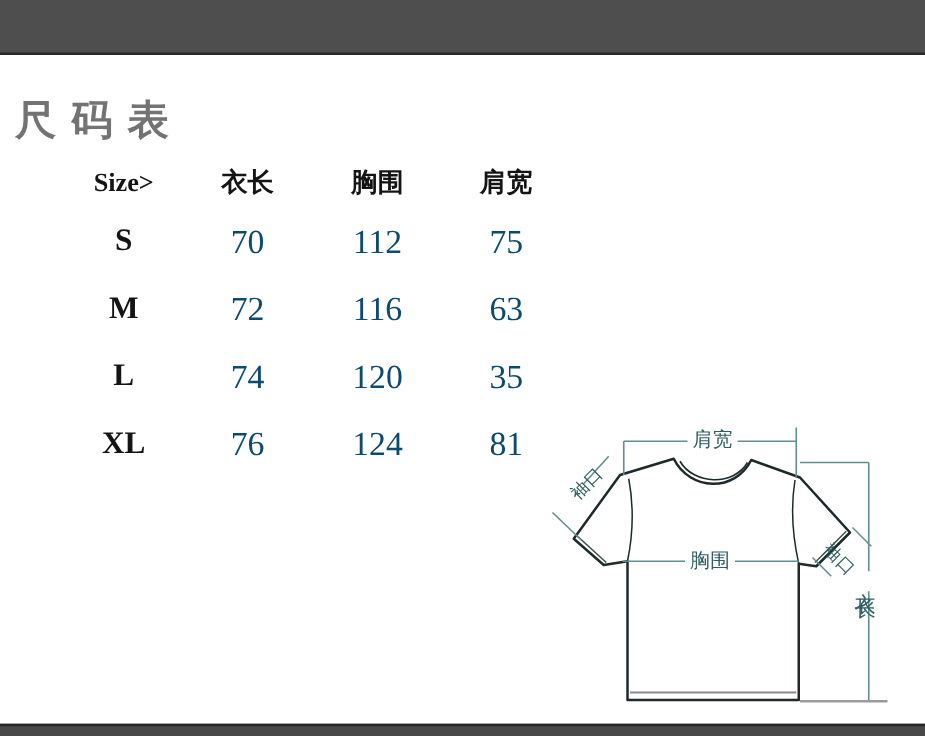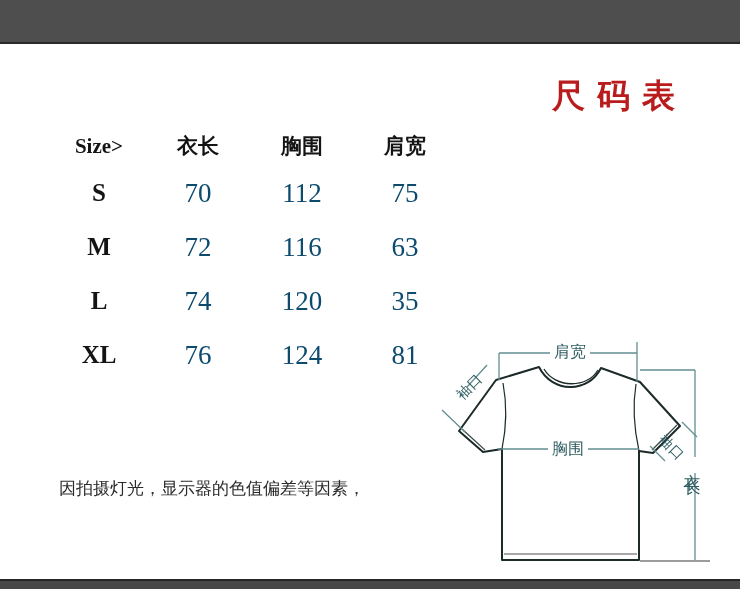--- a/index.html
+++ b/index.html
@@ -21,27 +21,27 @@
   .bottom-bar {
     position: absolute; left: 0; bottom: 0;
     width: 740px; height: 10px;
     background: #484848;
     border-top: 2px solid #262626;
     box-sizing: border-box;
   }
   .page-title {
     position: absolute; left: 0; top: 74px;
     width: 687px;
-    text-align: right;
+    text-align: left;
     font-size: 33px;
     font-weight: bold;
     letter-spacing: 12px;
     padding-left: 12px;
     box-sizing: border-box;
-    color: #b91c1c;
+    color: #737373;
   }
   .size-table {
     position: absolute; left: 54px; top: 126px;
     display: grid;
     grid-template-columns: 90px 108px 100px 106px;
     font-family: Liberation Serif, serif;
   }
   .size-table .row { display: contents; }
   .size-table .cell {
     display: flex; align-items: center; justify-content: center;
@@ -171,14 +171,13 @@
   </svg>
 
   <div class="dlabel h" style="left:140px; top:17px; transform:translate(-50%,-50%);">肩宽</div>
   <div class="dlabel h" style="left:138px; top:114px; transform:translate(-50%,-50%);">胸围</div>
   <div class="dlabel vert" style="left:262px; top:130px; transform:translate(-50%,-50%);">衣长</div>
   <div class="dlabel cuff" style="left:40px; top:52px; transform:translate(-50%,-50%) rotate(-45deg);">袖口</div>
   <div class="dlabel cuff" style="left:241px; top:113px; transform:translate(-50%,-50%) rotate(45deg);">袖口</div>
 </div>
 
 <div class="disclaimer">
-  <p>因拍摄灯光，显示器的色值偏差等因素，</p>
 </div>
 
 </body></html>

